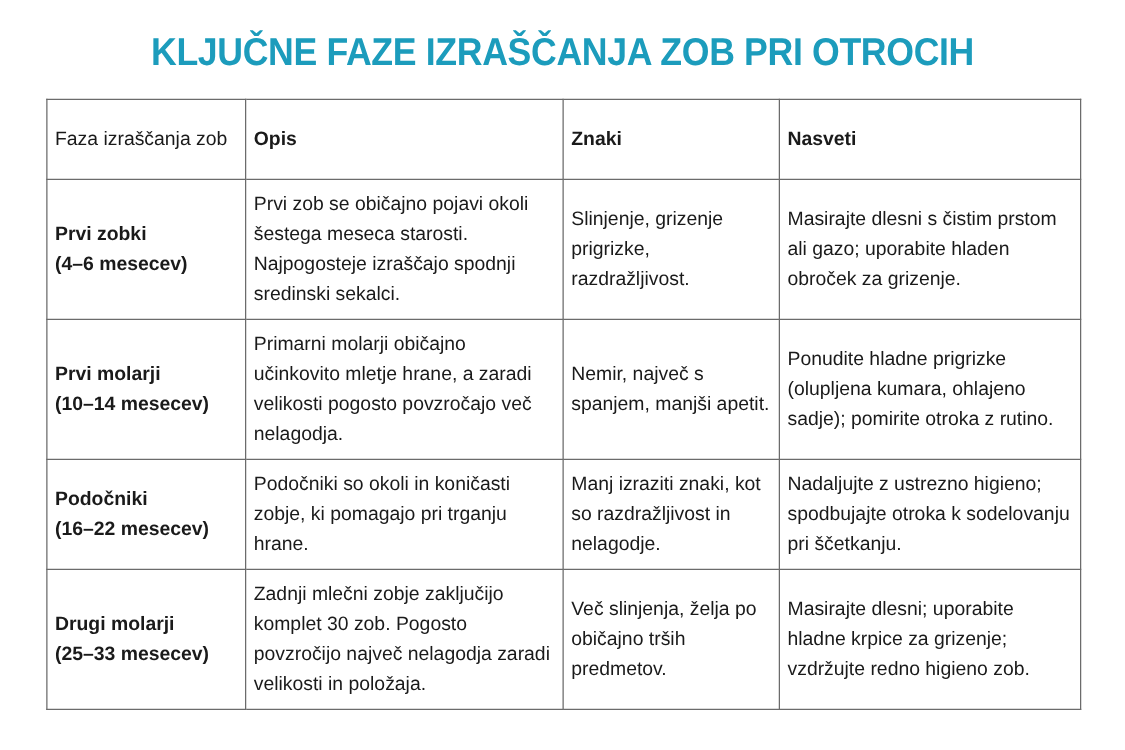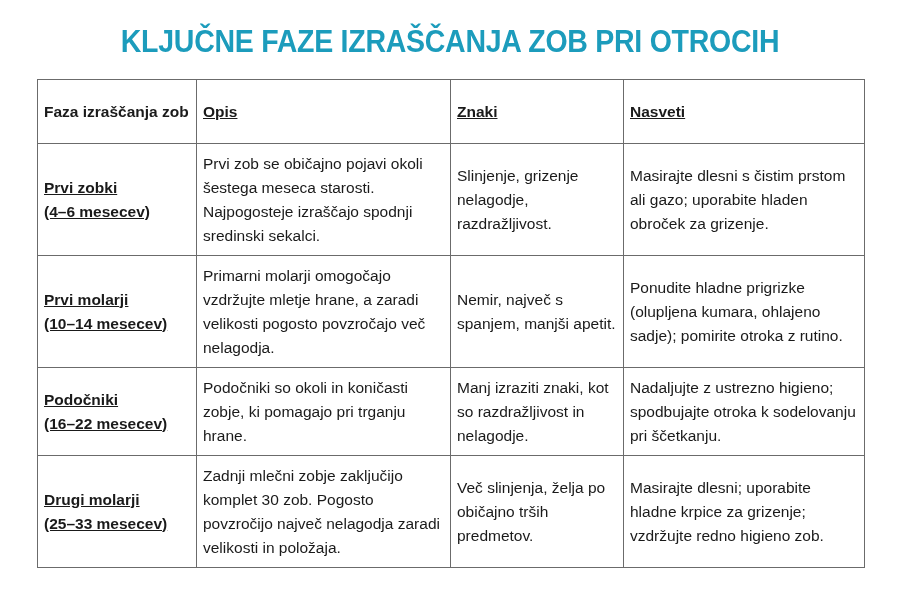--- a/index.html
+++ b/index.html
@@ -5,22 +5,22 @@
   html, body { margin: 0; padding: 0; background: #ffffff; }
   body { width: 900px; height: 600px; position: relative; overflow: hidden;
          font-family: "Liberation Sans", "DejaVu Sans", sans-serif; color: #1a1a1a; }
   .title { position: absolute; left: 0; top: 24px; width: 900px; text-align: center;
            font-family: "Liberation Sans", sans-serif; font-weight: bold; font-size: 31px;
            letter-spacing: -0.3px; color: #1c9cbc; transform: scaleX(0.92); transform-origin: center; }
   table { position: absolute; left: 37px; top: 79px; border-collapse: collapse;
           table-layout: fixed; width: 827px; }
   td, th { border: 1.5px solid #6b6b6b; padding: 0 6px; vertical-align: middle;
            font-size: 15.5px; line-height: 24px; text-align: left; font-weight: normal; }
-  th.bold, td.bold { font-weight: bold; text-decoration: underline; }
-  th.plain { font-weight: bold; line-height: 24px; }
+  th.bold, td.bold { font-weight: bold; }
+  th.plain { font-weight: normal; line-height: 24px; }
   tr.h { height: 64px; }
   tr.r1 { height: 112px; }
   tr.r2 { height: 112px; }
   tr.r3 { height: 88px; }
   tr.r4 { height: 112px; }
   .phase-name { display: block; }
   .phase-range { display: block; }
 </style>
 </head>
 <body>
@@ -40,29 +40,29 @@
     <th class="bold">Opis</th>
     <th class="bold">Znaki</th>
     <th class="bold">Nasveti</th>
   </tr>
   <tr class="r1">
     <td class="bold">
       <span class="phase-name">Prvi zobki</span>
       <span class="phase-range">(4–6 mesecev)</span>
     </td>
     <td>Prvi zob se običajno pojavi okoli šestega meseca starosti. Najpogosteje izraščajo spodnji sredinski sekalci.</td>
-    <td>Slinjenje, grizenje nelagodje, razdražljivost.</td>
+    <td>Slinjenje, grizenje prigrizke, razdražljivost.</td>
     <td>Masirajte dlesni s čistim prstom ali gazo; uporabite hladen obroček za grizenje.</td>
   </tr>
   <tr class="r2">
     <td class="bold">
       <span class="phase-name">Prvi molarji</span>
       <span class="phase-range">(10–14 mesecev)</span>
     </td>
-    <td>Primarni molarji omogočajo vzdržujte mletje hrane, a zaradi velikosti pogosto povzročajo več nelagodja.</td>
+    <td>Primarni molarji običajno učinkovito mletje hrane, a zaradi velikosti pogosto povzročajo več nelagodja.</td>
     <td>Nemir, največ s spanjem, manjši apetit.</td>
     <td>Ponudite hladne prigrizke (olupljena kumara, ohlajeno sadje); pomirite otroka z rutino.</td>
   </tr>
   <tr class="r3">
     <td class="bold">
       <span class="phase-name">Podočniki</span>
       <span class="phase-range">(16–22 mesecev)</span>
     </td>
     <td>Podočniki so okoli in koničasti zobje, ki pomagajo pri trganju hrane.</td>
     <td>Manj izraziti znaki, kot so razdražljivost in nelagodje.</td>

